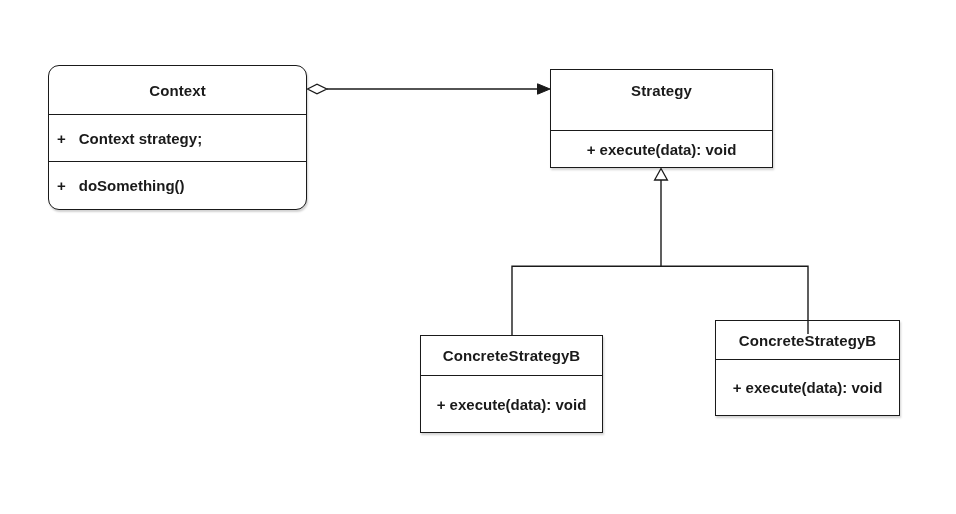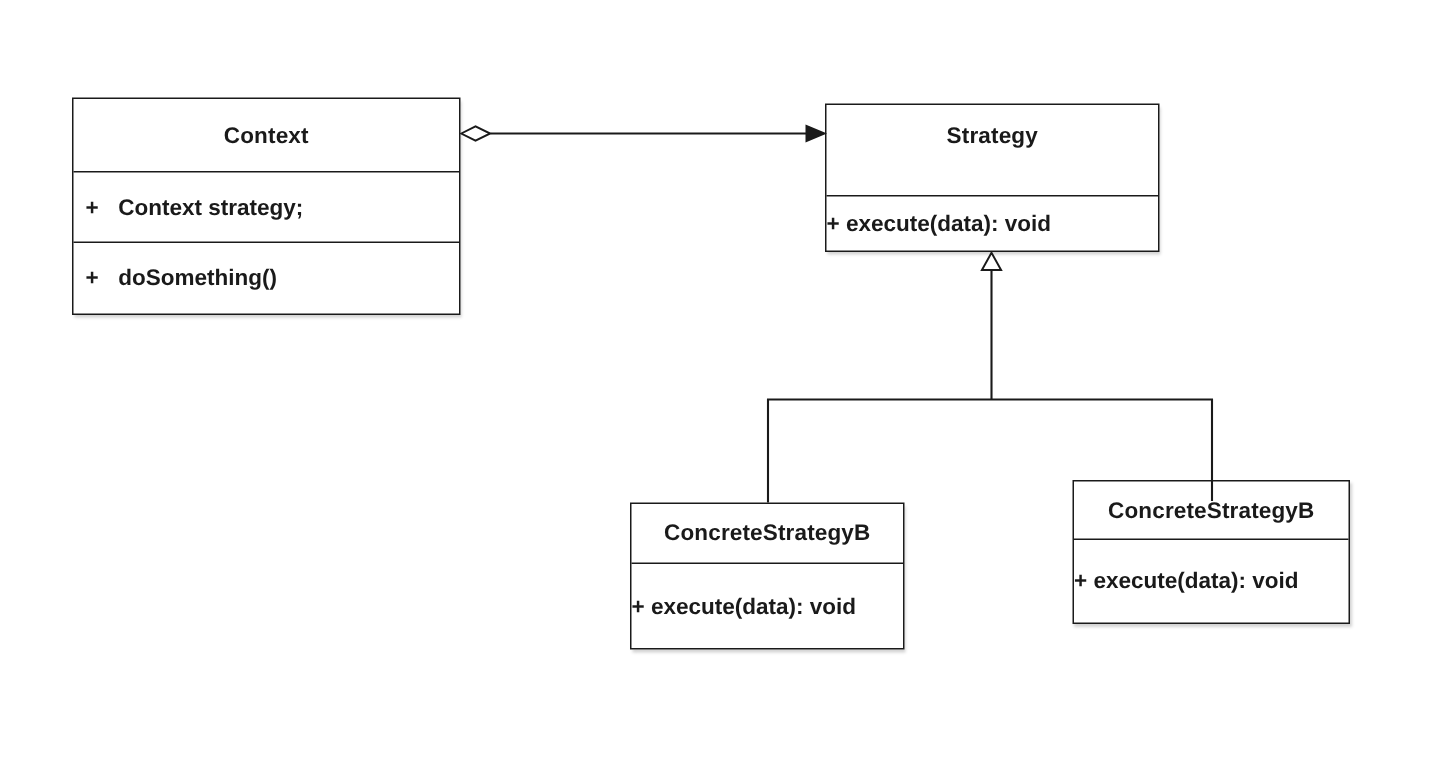--- a/index.html
+++ b/index.html
@@ -49,32 +49,32 @@
     font-size: 15px;
     font-weight: 600;
     flex: 1 1 auto;
   }
   .uml-row.left {
     justify-content: flex-start;
     padding-left: 8px;
     gap: 13px;
   }
   .uml-row.center {
-    justify-content: flex-start;
+    justify-content: center;
   }
   .fixed-row {
     flex: 0 0 auto;
   }
 </style>
 </head>
 <body>
 
 <div class="canvas">
 
-  <div class="uml-class" style="left:48px; top:65px; width:259px; height:145px;">
+  <div class="uml-class" style="left:48px; top:65px; width:259px; height:145px;border-radius:11px;">
     <div class="uml-title" style="height:48px;">Context</div>
     <div class="uml-row left fixed-row" style="height:47px;">
       <span>+</span>
       <span>Context strategy;</span>
     </div>
     <div class="uml-row left">
       <span>+</span>
       <span>doSomething()</span>
     </div>
   </div>

